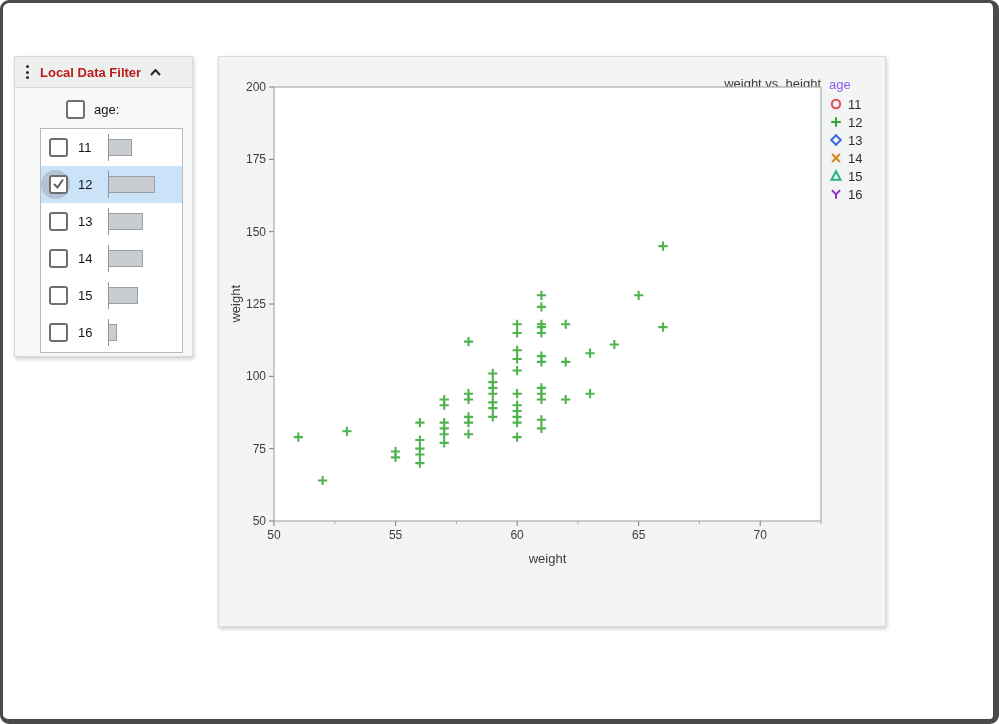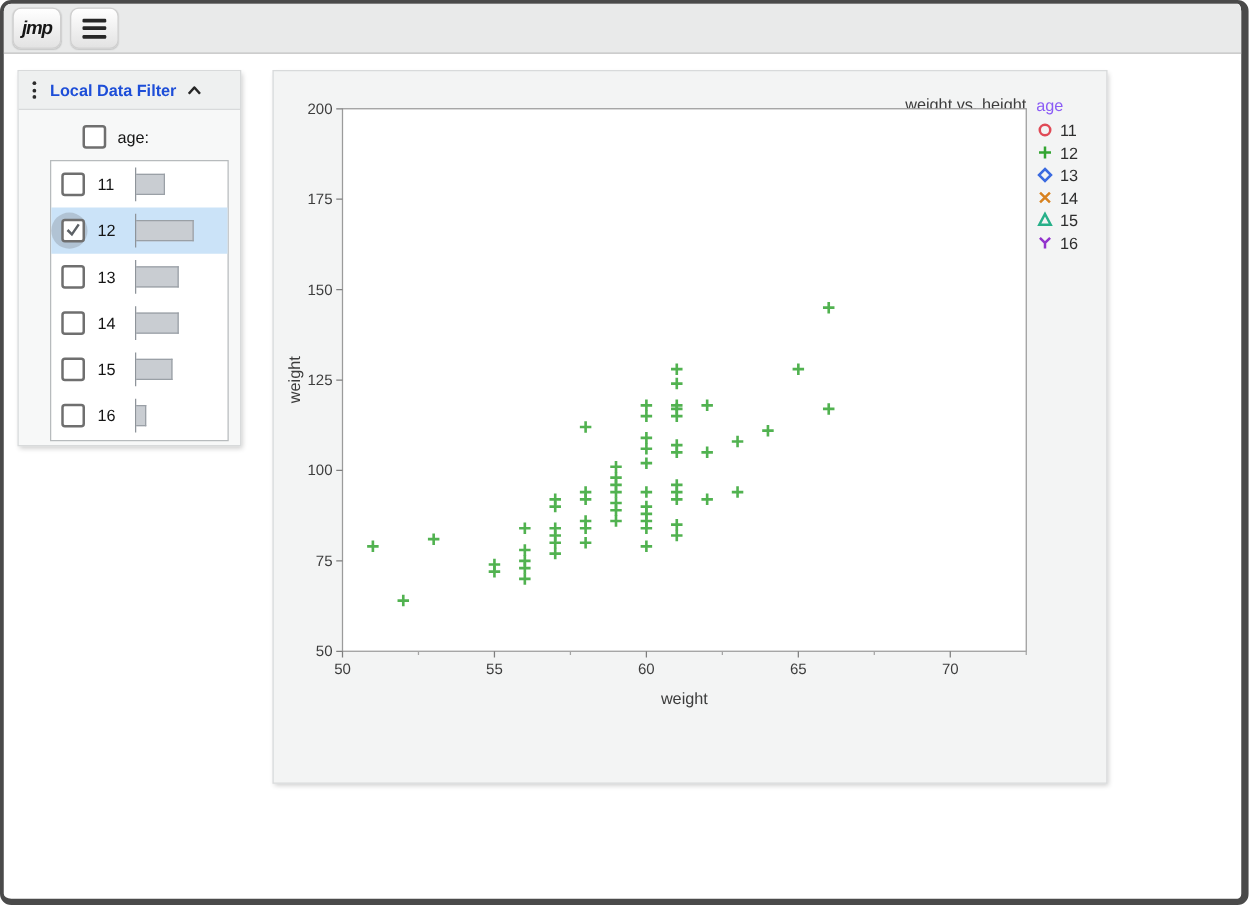--- a/index.html
+++ b/index.html
@@ -15,21 +15,21 @@
   .jmp-logo{position:relative;font-style:italic;font-weight:bold;font-size:15px;color:#161616;letter-spacing:-1px;}
   .jmp-spark{position:absolute;left:-2px;top:-4px;width:3px;height:7px;background:#2d9fd8;transform:rotate(25deg);border-radius:1px;}
   .hamburger{display:flex;flex-direction:column;gap:3.5px;}
   .hamburger i{display:block;width:19px;height:3px;background:#262626;border-radius:1px;}
   
   .panel{position:absolute;background:#f7f8f8;border:1px solid #d8dadb;box-shadow:1px 2px 4px rgba(0,0,0,.20);}
   .panel-header{height:30px;background:#eef0f0;border-bottom:1px solid #d8dadb;
     display:flex;align-items:center;padding:0 9px;gap:9px;}
   .kebab{display:flex;flex-direction:column;gap:2.5px;padding:2px;cursor:pointer;}
   .kebab i{width:3px;height:3px;border-radius:50%;background:#2c2c2c;}
-  .panel-title{font-weight:bold;font-size:13px;color:#1d4ed8;white-space:nowrap;}
+  .panel-title{font-weight:bold;font-size:13px;color:#b91c1c;white-space:nowrap;}
   .chev{display:flex;align-items:center;cursor:pointer;}
   .spacer{flex:1;}
   
   #filter-panel{left:11px;top:53px;width:177px;height:299px;}
   .age-row{display:flex;align-items:center;gap:9px;margin:12px 0 9px 51px;}
   .cb{position:relative;width:15px;height:15px;border:2px solid #6f6f6f;border-radius:3px;background:#fff;flex:0 0 auto;}
   .cb svg{position:absolute;left:-1px;top:-2px;}
   .age-label{font-size:13px;color:#151515;}
   .flist{position:relative;margin-left:25px;width:141px;height:223px;background:#fff;border:1px solid #b7bbbd;}
   .frow{position:relative;height:37px;display:flex;align-items:center;padding-left:8px;box-sizing:border-box;cursor:pointer;}
@@ -53,33 +53,20 @@
   .legend-item span{font-size:13px;color:#2e2e2e;}
   .where{position:absolute;left:3px;bottom:3px;font-size:13px;color:#1c1c1c;}
   #plot-svg{position:absolute;left:0;top:0;}
   #plot-svg text{font-family:"Liberation Sans",sans-serif;font-size:12px;fill:#3d3d3d;}
 </style>
 </head>
 <body>
 
 <div class="window">
 
-  <div class="topbar">
-    <div class="tb-btn">
-      <span class="jmp-logo">jmp</span>
-      <span class="jmp-spark"></span>
-    </div>
-    <div class="tb-btn">
-      <span class="hamburger">
-          <i></i>
-          <i></i>
-          <i></i>
-        </span>
-    </div>
-  </div>
 
   <div class="panel" id="filter-panel">
     <div class="panel-header">
       <span class="kebab">
           <i></i>
           <i></i>
           <i></i>
         </span>
       <span class="panel-title">Local Data Filter</span>
       <span class="chev">

